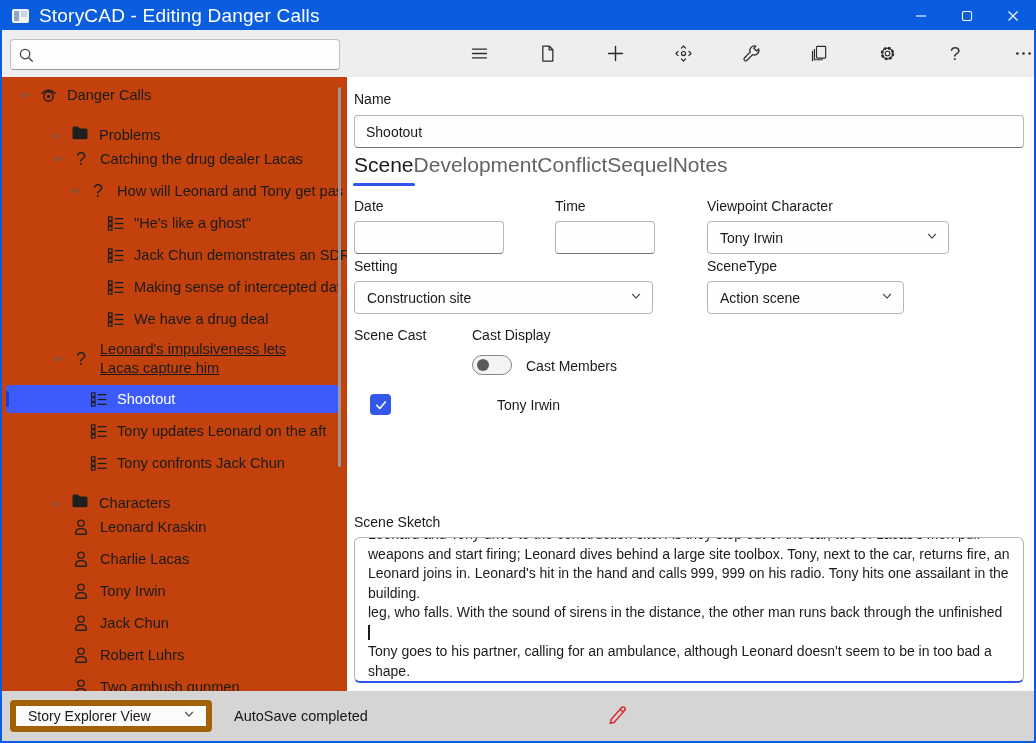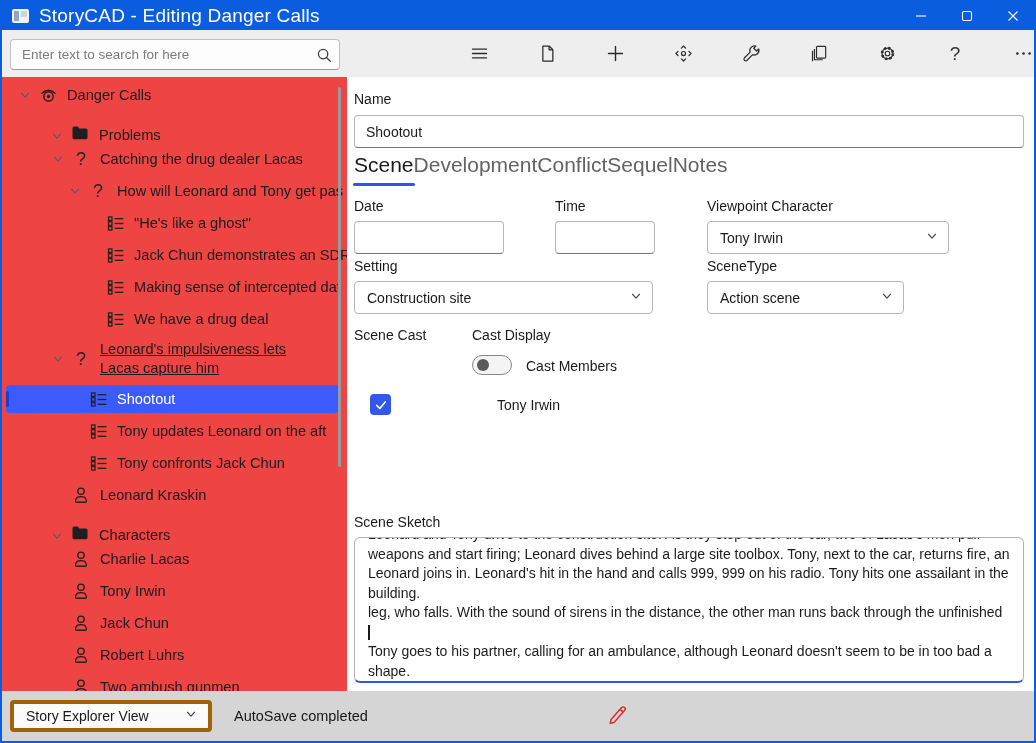--- a/index.html
+++ b/index.html
@@ -22,21 +22,21 @@
   .searchbox { position:absolute; left:8px; top:9px; width:330px; height:31px; background:#fdfdfd; border:1px solid #c0c0c0; border-bottom-color:#9a9a9a; border-radius:4px; display:flex; align-items:center; }
   .searchbox input { flex:1; border:none; outline:none; background:transparent; font-family:"Liberation Sans",sans-serif; font-size:13.5px; padding:0 6px 0 11px; color:#222; }
   .searchbox input::placeholder { color:#7c7c7c; }
   .search-ic { width:30px; display:flex; justify-content:center; align-items:center; }
   .tb-icons { position:absolute; left:466px; top:0; height:47px; display:flex; align-items:center; gap:46px; }
   .tb-btn { width:22px; height:24px; display:flex; align-items:center; justify-content:center; background:none; border:none; color:#2b2b2b; }
   .tb-btn svg { display:block; }
   .q-glyph { font-size:19px; color:#333; font-weight:400; }
 
   
-  .main { position:absolute; left:0; top:77px; width:1032px; height:614px; background:#ef4444; }
+  .main { position:absolute; left:0; top:77px; width:1032px; height:614px; background:#c2410c; }
   .tree { position:absolute; left:0; top:0; width:345px; height:614px; overflow:hidden; padding-top:2px; }
   .tree-scrollbar { position:absolute; left:336px; top:10px; width:3px; height:380px; background:#999; border-radius:2px; }
 
   .trow { position:relative; display:flex; align-items:center; height:32px; overflow:hidden; }
   .trow.two { height:48px; }
   .chev { width:22px; min-width:22px; display:flex; align-items:center; justify-content:center; color:#5c5c5c; }
   .ticon { width:24px; min-width:24px; display:flex; align-items:center; justify-content:center; color:#1f1f1f; }
   .ticon svg { display:block; }
   .tlabel { margin-left:7px; font-size:14.6px; color:#1b1b1b; white-space:nowrap; }
   .trow.two .tlabel { white-space:normal; line-height:1.32; width:228px;text-decoration:underline; }
@@ -69,21 +69,21 @@
   .checkbox { position:absolute; left:23px; top:317px; width:21px; height:21px; border-radius:4px; background:#3457eb; display:flex; align-items:center; justify-content:center; }
 
   
   .sketch { position:absolute; left:7px; top:460px; width:670px; height:146px; border:1px solid #b3b3b3; border-bottom:2px solid #2e56e8; border-radius:6px; background:#fff; overflow:hidden; }
   .sketch-inner { margin-top:-13px; padding:0 13px; }
   .sk-line { height:19.5px; line-height:19.5px; font-size:14px; color:#1c1c1c; white-space:pre; overflow:hidden; }
   .caret { display:inline-block; width:1.5px; height:15px; background:#1a1a1a; vertical-align:middle; }
 
   
   .statusbar { position:absolute; left:0; bottom:0; width:1032px; height:50px; background:#d5d5d5; }
-  .view-select { position:absolute; left:8px; top:9px; width:202px; height:32px; background:#fbfbfb; border:4px solid #a16207; border-radius:4px; display:flex; align-items:center; justify-content:space-between; padding:0 10px 0 12px; }
+  .view-select { position:absolute; left:8px; top:9px; width:202px; height:32px; background:#fbfbfb; border:6px solid #a16207; border-radius:4px; display:flex; align-items:center; justify-content:space-between; padding:0 10px 0 12px; }
   .view-select .cval { font-size:14px; color:#1a1a1a; }
   .autosave { position:absolute; left:232px; top:0; height:50px; display:flex; align-items:center; font-size:14.5px; color:#161616; }
   .pencil { position:absolute; left:600px; top:10px; width:28px; height:28px; display:flex; align-items:center; justify-content:center; }
 
   .hidden-defs { position:absolute; width:0; height:0; overflow:hidden; }
 </style>
 </head>
 <body>
 
 <svg class="hidden-defs" xmlns="http://www.w3.org/2000/svg">
@@ -133,21 +133,20 @@
       <div class="win-btn">
         <svg width="12" height="12" viewBox="0 0 12 12">
             <path d="M1.5 1.5 L10.5 10.5 M10.5 1.5 L1.5 10.5" stroke="#fff" stroke-width="1.1"></path>
           </svg>
       </div>
     </div>
   </div>
 
   <div class="toolbar">
     <div class="searchbox">
-      <input type="text" placeholder="Enter text to search for here" style="">
       <span class="search-ic">
         <svg width="18" height="18" viewBox="0 0 20 20">
             <circle cx="9" cy="9" r="5.2" fill="none" stroke="#3d3d3d" stroke-width="1.4"></circle>
             <line x1="13" y1="13" x2="17" y2="17" stroke="#3d3d3d" stroke-width="1.4" stroke-linecap="round"></line>
           </svg>
       </span>
     </div>
     <div class="tb-icons">
       <button class="tb-btn">
         <svg width="21" height="21" viewBox="0 0 24 24">
@@ -337,42 +336,42 @@
       <div class="trow lvl3">
         <span class="chev"></span>
         <span class="ticon">
             <svg width="21" height="21" viewBox="0 0 24 24">
               <use href="#i-list"></use>
             </svg>
           </span>
         <span class="tlabel">Tony confronts Jack Chun</span>
       </div>
 
-      <div class="trow lvl2">
-        <span class="chev"></span>
-        <span class="ticon">
-            <svg width="20" height="20" viewBox="0 0 24 24">
-              <use href="#i-person"></use>
-            </svg>
-          </span>
-        <span class="tlabel">Leonard Kraskin</span>
-      </div>
-
       <div class="trow lvl1">
         <span class="chev">
             <svg width="14" height="14">
               <use href="#i-chev"></use>
             </svg>
           </span>
         <span class="ticon">
             <svg width="20" height="20" viewBox="0 0 24 24">
               <use href="#i-folder"></use>
             </svg>
           </span>
         <span class="tlabel">Characters</span>
+      </div>
+
+      <div class="trow lvl2">
+        <span class="chev"></span>
+        <span class="ticon">
+            <svg width="20" height="20" viewBox="0 0 24 24">
+              <use href="#i-person"></use>
+            </svg>
+          </span>
+        <span class="tlabel">Leonard Kraskin</span>
       </div>
 
       <div class="trow lvl2">
         <span class="chev"></span>
         <span class="ticon">
             <svg width="20" height="20" viewBox="0 0 24 24">
               <use href="#i-person"></use>
             </svg>
           </span>
         <span class="tlabel">Charlie Lacas</span>

